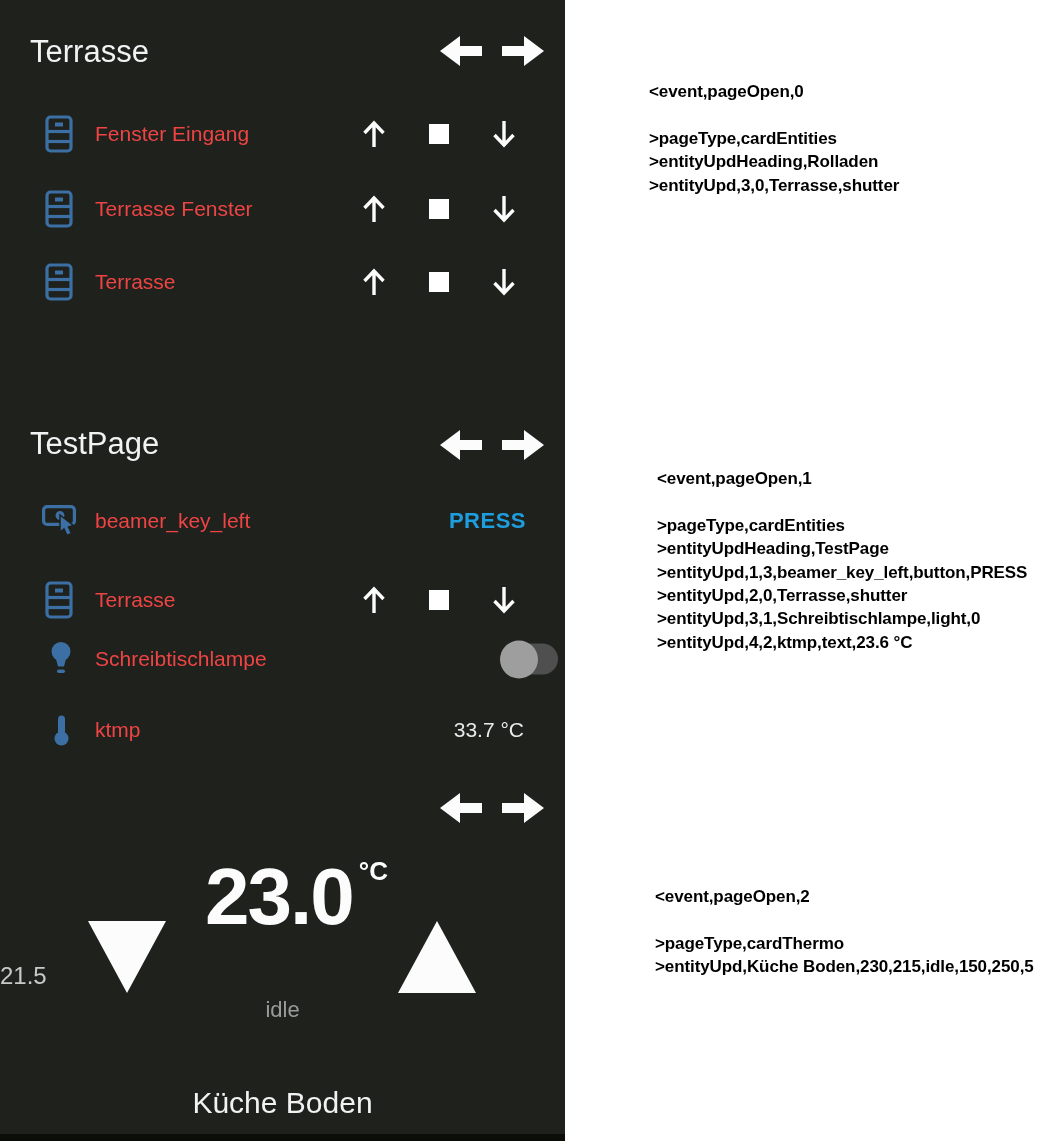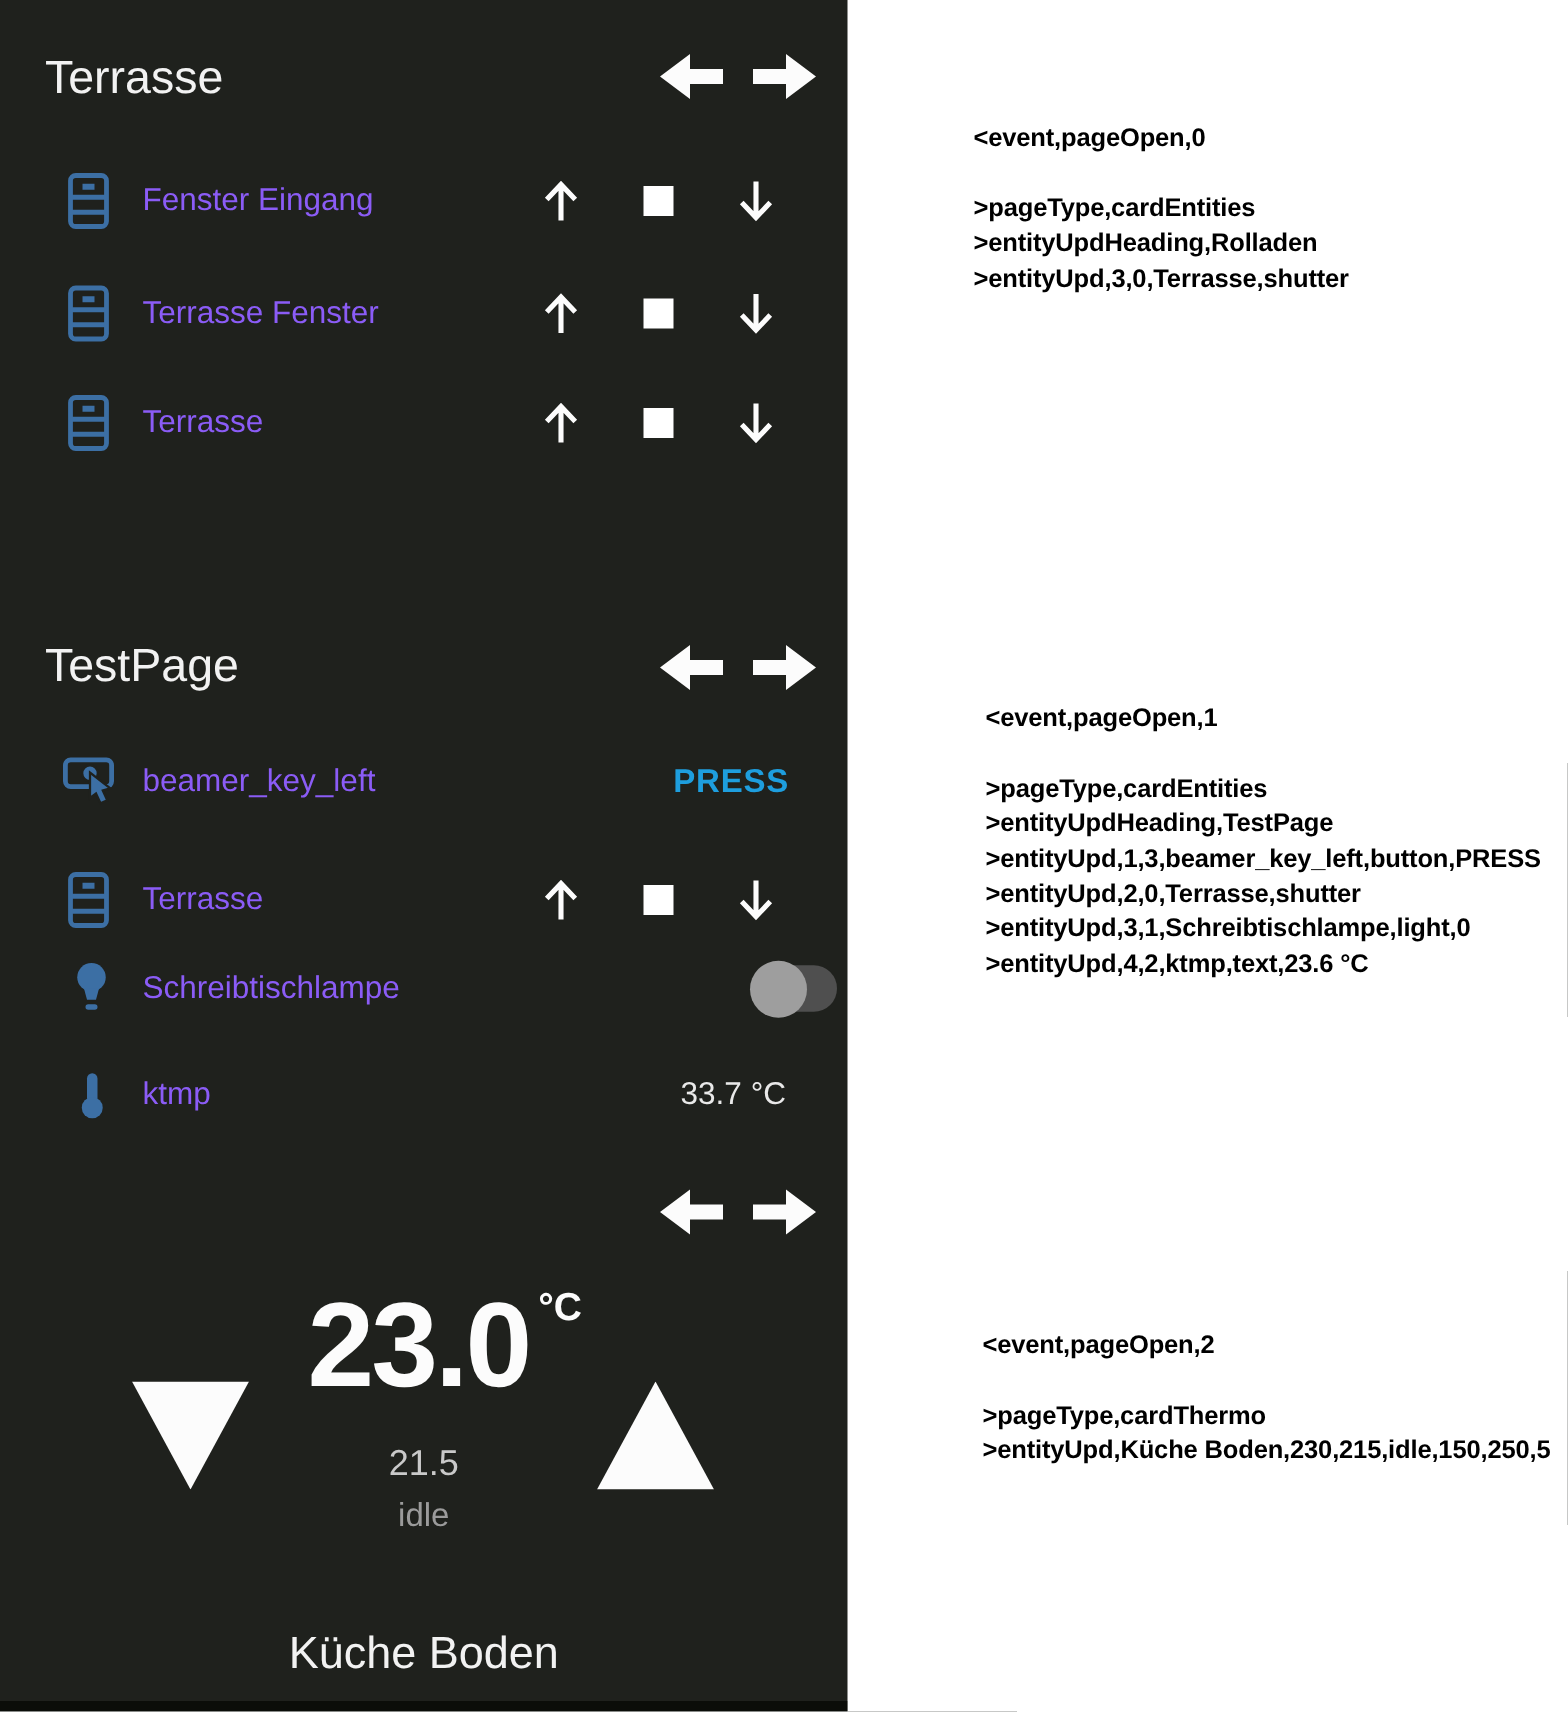--- a/index.html
+++ b/index.html
@@ -14,40 +14,40 @@
   .card-title{position:absolute;left:30px;color:#f2f2f2;font-size:31px;line-height:1;letter-spacing:0;}
   .nav-arrow{position:absolute;width:42px;height:36px;cursor:pointer;}
   .nav-left{left:440px;}
   .nav-right{left:502px;}
 
   .entity-row{position:absolute;left:0;width:565px;height:48px;}
   .row-icon{position:absolute;left:45px;top:50%;transform:translateY(-50%);}
   .row-icon.tap{left:42px;}
   .row-icon.bulb{left:47px;}
   .row-icon.thermo{left:51px;}
-  .row-label{position:absolute;left:95px;top:50%;transform:translateY(-50%);color:#8b5cf6;font-size:21px;white-space:nowrap;}
+  .row-label{position:absolute;left:95px;top:50%;transform:translateY(-50%);color:#ef4444;font-size:21px;white-space:nowrap;}
 
   .ctl-up{position:absolute;left:360px;top:50%;transform:translateY(-50%);cursor:pointer;}
   .ctl-stop{position:absolute;left:429px;top:50%;transform:translateY(-50%);width:20px;height:20px;background:#ffffff;cursor:pointer;}
   .ctl-down{position:absolute;left:490px;top:50%;transform:translateY(-50%);cursor:pointer;}
 
   .press-label{position:absolute;right:39px;top:50%;transform:translateY(-50%);color:#1e9ede;font-size:22px;font-weight:700;letter-spacing:0.5px;cursor:pointer;}
   .value-label{position:absolute;right:41px;top:50%;transform:translateY(-50%);color:#e9e9e9;font-size:21px;white-space:nowrap;}
 
   .toggle{position:absolute;right:39px;top:50%;transform:translateY(-50%);width:56px;height:31px;border-radius:16px;background:#4f4f4f;cursor:pointer;}
   .toggle-knob{position:absolute;left:-2px;top:-3.5px;width:38px;height:38px;border-radius:50%;background:#9e9e9e;}
 
   
   .thermo-temp{position:absolute;left:0;top:856px;width:565px;text-align:center;transform:translateX(14px);color:#fcfcfc;white-space:nowrap;}
   .thermo-temp .big{font-size:80px;font-weight:bold;letter-spacing:-2px;line-height:80px;}
   .thermo-temp .unit{font-size:26px;font-weight:bold;vertical-align:44px;margin-left:6px;letter-spacing:0;}
   .tri{position:absolute;cursor:pointer;}
   .tri-down{left:88px;top:921px;}
   .tri-up{left:398px;top:921px;}
-  .thermo-target{position:absolute;left:0;top:962px;width:565px;text-align:center;color:#c9c9c9;font-size:24px;}
+  .thermo-target{position:absolute;left:0;top:962px;width:565px;text-align:left;color:#c9c9c9;font-size:24px;}
   .thermo-state{position:absolute;left:0;top:997px;width:565px;text-align:center;color:#9b9b9b;font-size:22px;}
   .thermo-name{position:absolute;left:0;top:1086px;width:565px;text-align:center;color:#f2f2f2;font-size:30px;}
 
   
   .proto{position:absolute;color:#000000;font-size:17px;font-weight:bold;letter-spacing:-0.1px;margin-left:36px;}
   .proto-line{height:23.4px;line-height:23.4px;white-space:pre;}
   #proto-0{left:613px;top:80px;}
   #proto-1{left:621px;top:467px;}
   #proto-2{left:619px;top:885px;}
 

